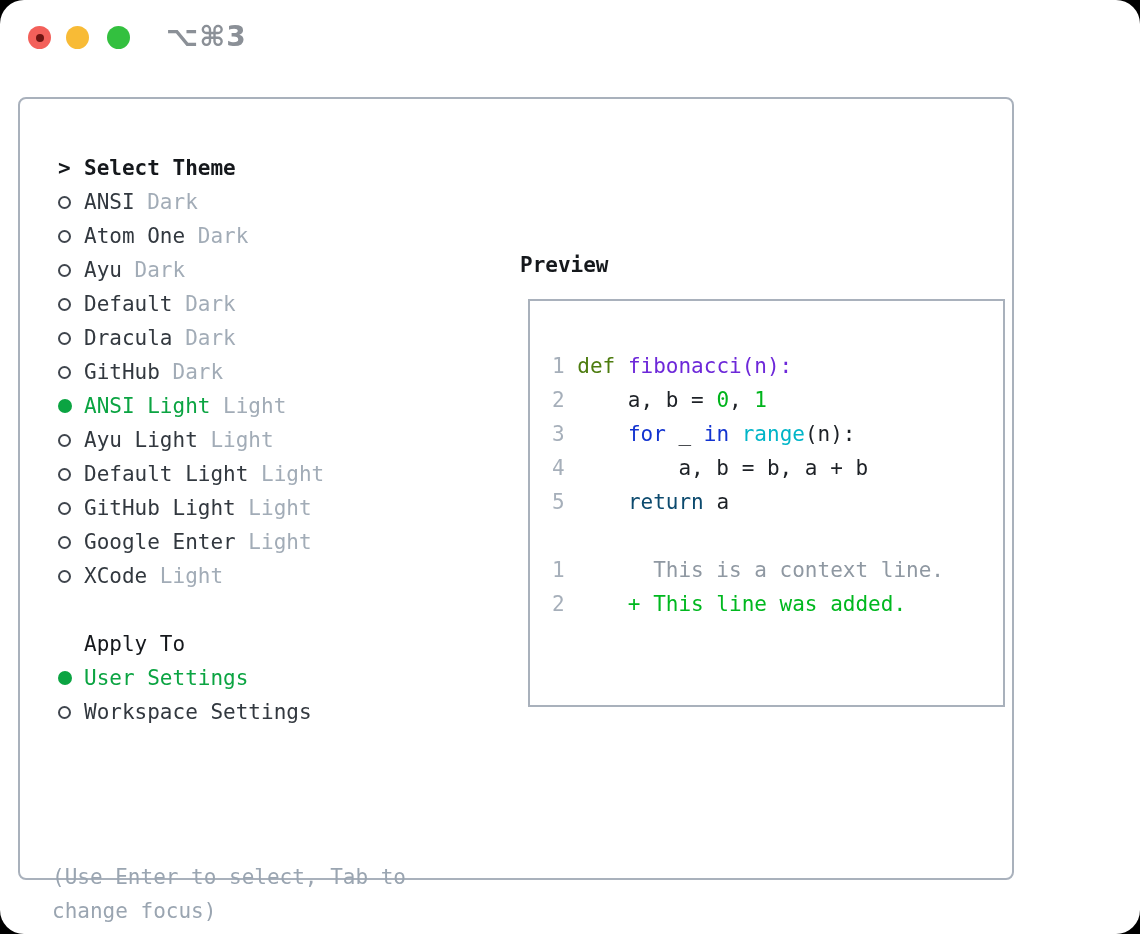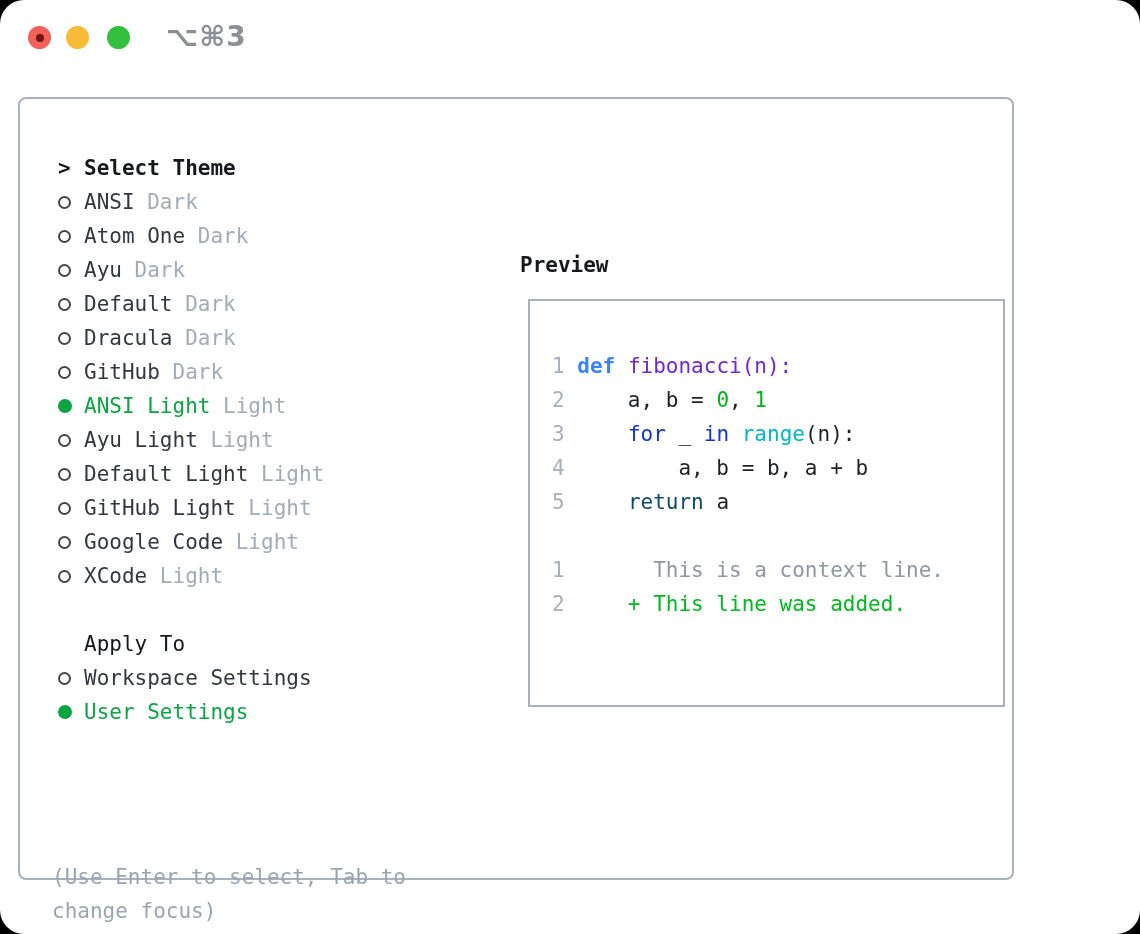--- a/index.html
+++ b/index.html
@@ -75,40 +75,40 @@
     <div class="row"><span class="bullet-box"><span class="ring"></span></span><span class="name">ANSI</span><span class="variant"> Dark</span></div>
         <div class="row"><span class="bullet-box"><span class="ring"></span></span><span class="name">Atom One</span><span class="variant"> Dark</span></div>
         <div class="row"><span class="bullet-box"><span class="ring"></span></span><span class="name">Ayu</span><span class="variant"> Dark</span></div>
         <div class="row"><span class="bullet-box"><span class="ring"></span></span><span class="name">Default</span><span class="variant"> Dark</span></div>
         <div class="row"><span class="bullet-box"><span class="ring"></span></span><span class="name">Dracula</span><span class="variant"> Dark</span></div>
         <div class="row"><span class="bullet-box"><span class="ring"></span></span><span class="name">GitHub</span><span class="variant"> Dark</span></div>
         <div class="row"><span class="bullet-box"><span class="dot"></span></span><span class="name sel">ANSI Light</span><span class="variant"> Light</span></div>
         <div class="row"><span class="bullet-box"><span class="ring"></span></span><span class="name">Ayu Light</span><span class="variant"> Light</span></div>
         <div class="row"><span class="bullet-box"><span class="ring"></span></span><span class="name">Default Light</span><span class="variant"> Light</span></div>
         <div class="row"><span class="bullet-box"><span class="ring"></span></span><span class="name">GitHub Light</span><span class="variant"> Light</span></div>
-        <div class="row"><span class="bullet-box"><span class="ring"></span></span><span class="name">Google Code</span><span class="variant"> Light</span></div>
+        <div class="row"><span class="bullet-box"><span class="ring"></span></span><span class="name">Google Enter</span><span class="variant"> Light</span></div>
         <div class="row"><span class="bullet-box"><span class="ring"></span></span><span class="name">XCode</span><span class="variant"> Light</span></div>
       </div>
 
     <div class="rows" style="top:528px;" id="apply-list">
       <div class="row">
         <span class="bullet-box"></span>
         <span class="subhdr">Apply To</span>
       </div>
-    <div class="row"><span class="bullet-box"><span class="ring"></span></span><span class="name">Workspace Settings</span></div>
-        <div class="row"><span class="bullet-box"><span class="dot"></span></span><span class="name sel">User Settings</span></div>
+    <div class="row"><span class="bullet-box"><span class="dot"></span></span><span class="name sel">User Settings</span></div>
+        <div class="row"><span class="bullet-box"><span class="ring"></span></span><span class="name">Workspace Settings</span></div>
       </div>
 
     <div class="help" id="help-text"><div>(Use Enter to select, Tab to</div><div>change focus)</div></div>
 
     <div class="preview-title">Preview</div>
     <div class="preview-box">
       <div class="codepane" id="codepane">
           <div class="cline"></div>
-          <div class="cline"><span style="color: rgb(166, 175, 186);">1 </span><span style="color: #3b82f6; font-weight: bold;">def</span><span style="color: #6d28d9;"> fibonacci(n):</span></div>
+          <div class="cline"><span style="color: rgb(166, 175, 186);">1 </span><span style="color: #4d7c0f;">def</span><span style="color: #6d28d9;"> fibonacci(n):</span></div>
           <div class="cline"><span style="color: rgb(166, 175, 186);">2 </span><span style="color: rgb(29, 33, 38);">    a, b = </span><span style="color: rgb(0, 180, 28);">0</span><span style="color: rgb(29, 33, 38);">, </span><span style="color: rgb(0, 180, 28);">1</span></div>
           <div class="cline"><span style="color: rgb(166, 175, 186);">3 </span><span style="color: rgb(29, 33, 38);">    </span><span style="color: rgb(18, 51, 208);">for</span><span style="color: rgb(29, 33, 38);"> _ </span><span style="color: rgb(18, 51, 208);">in</span><span style="color: rgb(29, 33, 38);"> </span><span style="color: rgb(0, 181, 200);">range</span><span style="color: rgb(29, 33, 38);">(n):</span></div>
           <div class="cline"><span style="color: rgb(166, 175, 186);">4 </span><span style="color: rgb(29, 33, 38);">        a, b = b, a + b</span></div>
           <div class="cline"><span style="color: rgb(166, 175, 186);">5 </span><span style="color: rgb(29, 33, 38);">    </span><span style="color: #0c4a6e;">return</span><span style="color: rgb(29, 33, 38);"> a</span></div>
           <div class="cline"></div>
           <div class="cline"><span style="color: rgb(166, 175, 186);">1</span><span style="color: rgb(143, 152, 162);">       This is a context line.</span></div>
           <div class="cline"><span style="color: rgb(166, 175, 186);">2</span><span style="color: rgb(0, 184, 31);">     + This line was added.</span></div>
         </div>
     </div>
 

